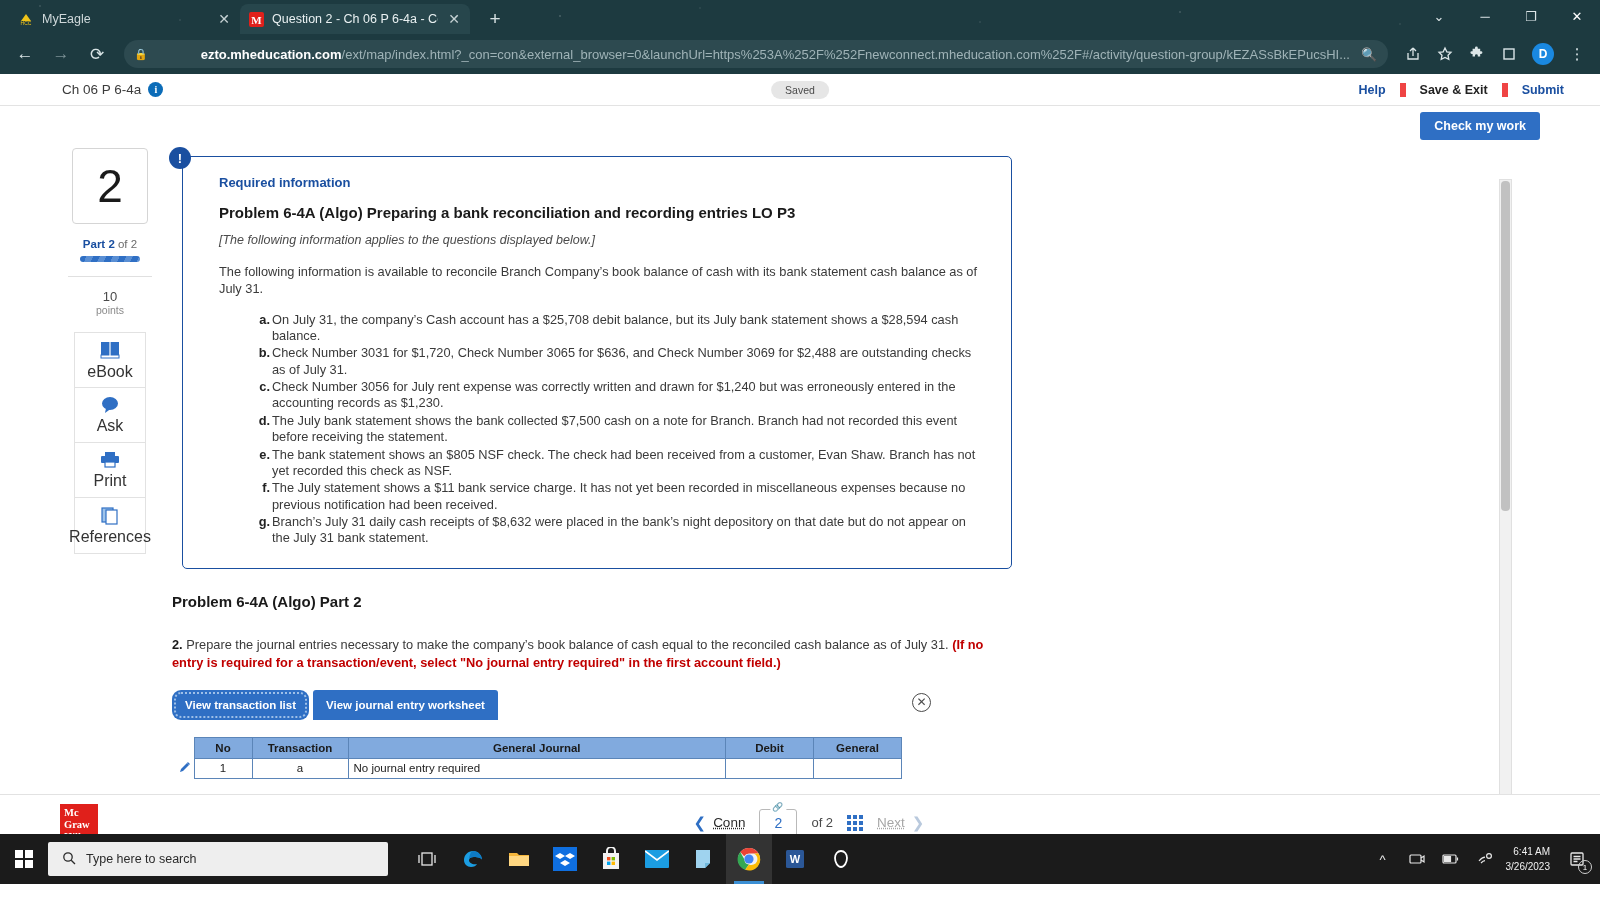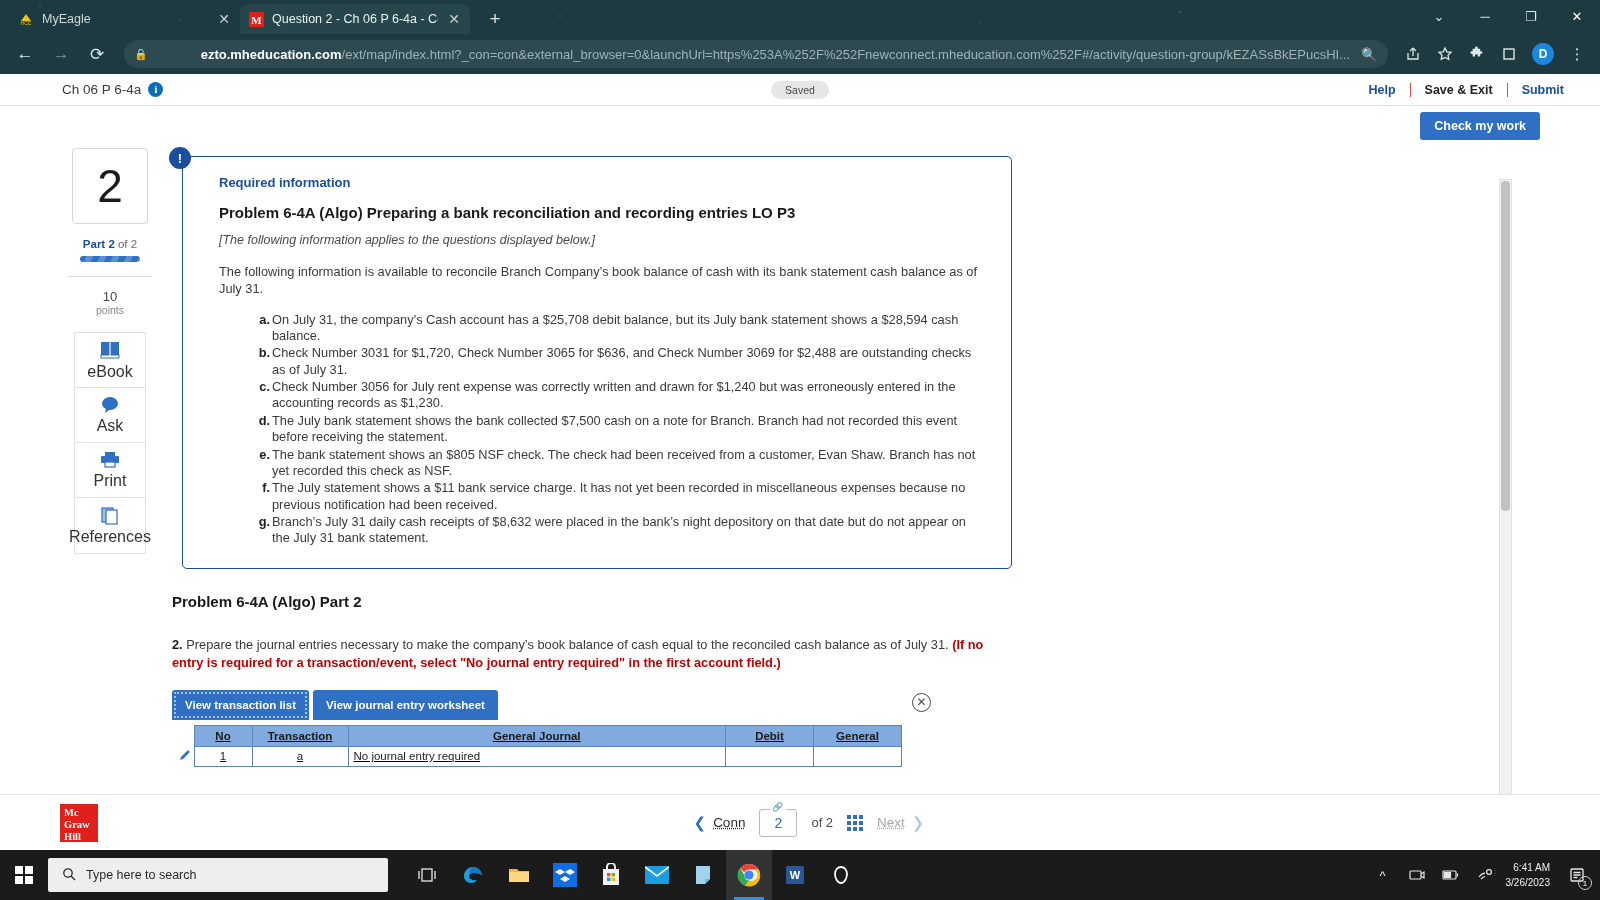--- a/index.html
+++ b/index.html
@@ -86,21 +86,21 @@
     margin-left: 7px; font-family: "Liberation Serif", serif;
   }
   .saved-pill {
     position: absolute; left: 50%; transform: translateX(-50%);
     background: #e6e6e6; color: #4a4a4a; font-size: 10.5px;
     padding: 3px 14px; border-radius: 10px;
   }
   .topbar-right { margin-left: auto; display: flex; align-items: center; gap: 0; }
   .topbar-right a {
     font-size: 12.5px; color: #1a4fa0; font-weight: bold; text-decoration: none;
-    padding: 0 14px; border-left: 1px solid #ef4444;
+    padding: 0 14px; border-left: 6px solid #ef4444;
   }
   .topbar-right a:first-child { border-left: none; }
   .topbar-right a.dark { color: #222; }
 
   .checkbar { height: 38px; position: relative; }
   .checkbtn {
     position: absolute; right: 60px; top: 6px;
     background: #2f6fc4; color: #fff; font-size: 12.5px; font-weight: bold;
     border: none; padding: 7px 14px; border-radius: 3px;
   }
@@ -164,29 +164,29 @@
   .part2-title { font-size: 15px; font-weight: bold; color: #1a1a1a; margin: 24px 0 0 14px; }
   .q2 { margin: 26px 0 0 14px; font-size: 12.8px; color: #3a3a3a; line-height: 1.4; max-width: 830px; }
   .q2 .num { font-weight: bold; color: #1a1a1a; }
   .q2 .red { color: #c00000; font-weight: bold; }
 
   .tabs-row { margin: 18px 0 0 14px; display: flex; align-items: center; gap: 4px; position: relative; }
   .vtab {
     background: #2f6fc4; color: #fff; font-size: 11.5px; font-weight: bold;
     border: none; padding: 9px 13px; border-radius: 3px 3px 0 0;
   }
-  .vtab.selected { outline: 2px dotted #9fc0e8; outline-offset: -4px; }
+  .vtab.selected { outline: 2px dotted #9fc0e8; outline-offset: -4px; border-radius: 9px; }
   .close-circle {
     position: absolute; left: 740px; top: 3px;
     width: 19px; height: 19px; border-radius: 50%; border: 1.4px solid #4a4a4a;
     display: flex; align-items: center; justify-content: center;
     font-size: 12px; color: #4a4a4a; line-height: 1;
   }
 
-  .jtable { margin: 5px 0 0 14px; border-collapse: collapse; width: 730px; text-decoration: underline; }
+  .jtable { margin: 17px 0 0 14px; border-collapse: collapse; width: 730px; }
   .jtable th {
     background: #81aade; border: 1px solid #5b85b8; color: #1a1a1a;
     font-size: 11.5px; font-weight: bold; height: 21px; padding: 0 6px;
   }
   .jtable td {
     border: 1px solid #5b85b8; font-size: 11.5px; color: #222; height: 20px;
     padding: 0 5px; text-align: center; background: #fff;
   }
   .jtable td.left { text-align: left; }
   .jtable .pencil-cell { border: none; width: 22px; background: transparent; text-align: right; padding-right: 3px; }
@@ -228,21 +228,21 @@
   .chainicon {
     position: absolute; top: -7px; left: 50%; transform: translateX(-50%);
     font-size: 9px; color: #5a5a5a; background: #fff; padding: 0 2px;
   }
   .oftxt { font-size: 13px; color: #4a4a4a; }
   .gridicon { display: grid; grid-template-columns: repeat(3, 4px); grid-gap: 2px; }
   .gridicon i { width: 4px; height: 4px; background: #2f6fc4; display: block; }
 
   
   .taskbar {
-    position: absolute; left: 0; bottom: 0; width: 1600px; height: 50px;
+    position: absolute; left: 0; bottom: 16px; width: 1600px; height: 50px;
     background: #1b1b1b; display: flex; align-items: center;
   }
   .startbtn { width: 48px; height: 50px; display:flex; align-items:center; justify-content:center; }
   .winlogo { display: grid; grid-template-columns: 8px 8px; grid-template-rows: 8px 8px; grid-gap: 2px; }
   .winlogo i { background: #fff; display: block; }
   .searchbox {
     width: 340px; height: 34px; background: #eeeeee; border-radius: 2px;
     display: flex; align-items: center; gap: 10px; padding-left: 14px;
     font-size: 12.5px; color: #2b2b2b;
   }

